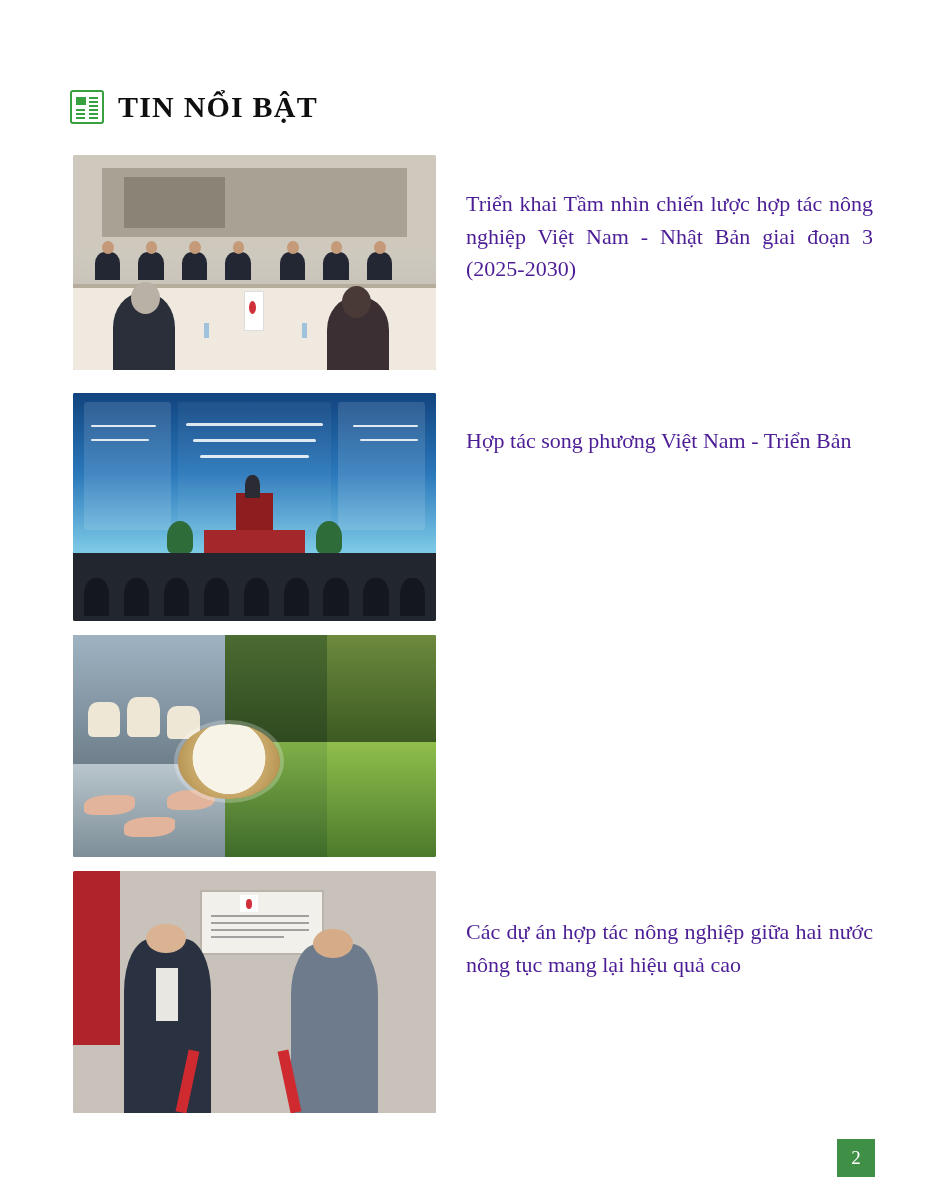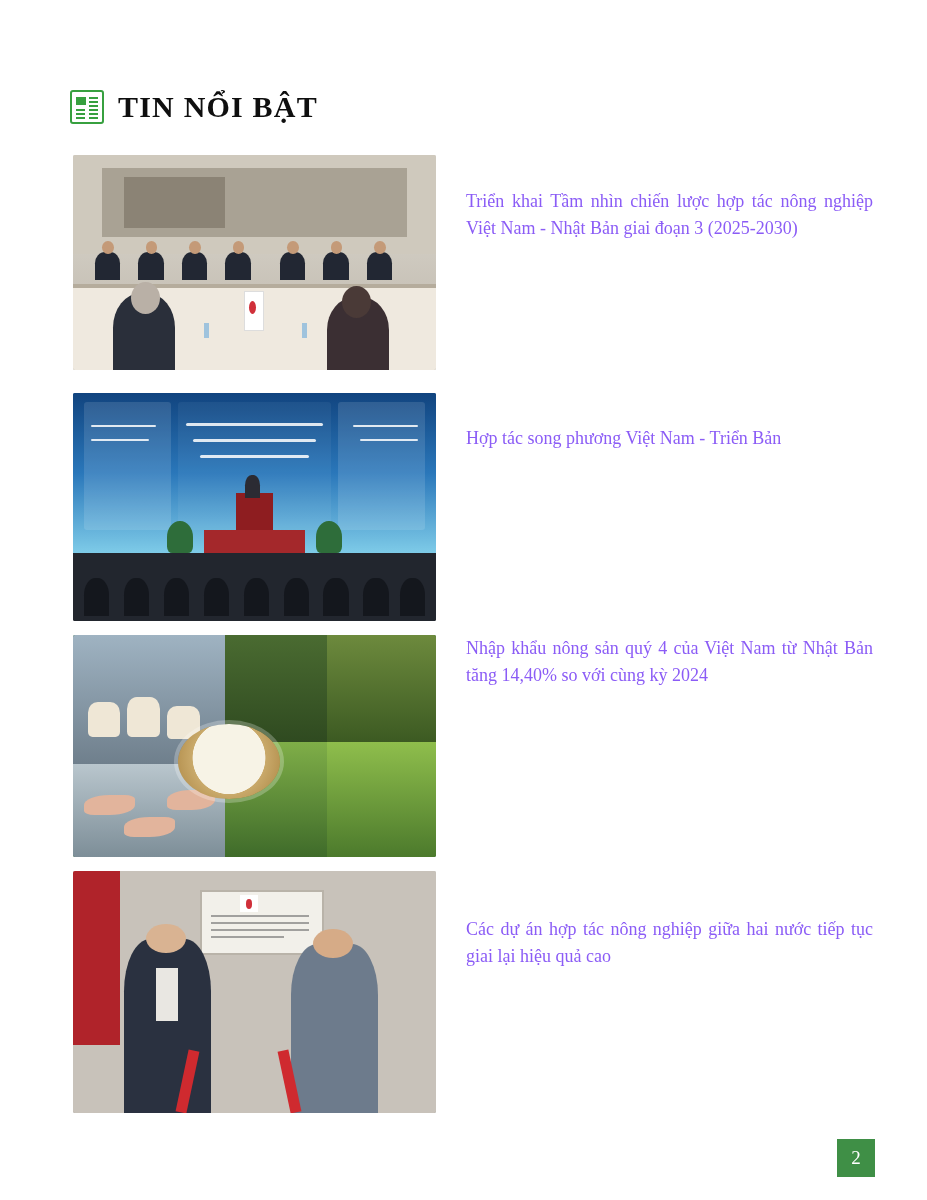--- a/index.html
+++ b/index.html
@@ -96,23 +96,23 @@
     width: 363px;
     border-radius: 2px;
     overflow: hidden;
     background: #dfe3e6;
   }
   .news-text {
     position: absolute;
     left: 393px;
     width: 407px;
     font-family: "Liberation Serif", serif;
-    font-size: 18px;
+    font-size: 22px;
     line-height: 1.48;
-    color: #8b5cf6;
+    color: #4c1d95;
     text-align: justify;
   }
   .news-text p {
     margin: 0 0 16px 0;
   }
   .news-text p:last-child { margin-bottom: 0; }
 
   
   #item-0 { top: 155px; }
   #item-0 .news-thumb { height: 215px; }
@@ -309,21 +309,20 @@
           <div class="sack" style="left:4%; top:30%; width:9%; height:16%;"></div>
           <div class="sack" style="left:15%; top:28%; width:9%; height:18%;"></div>
           <div class="sack" style="left:26%; top:32%; width:9%; height:15%;"></div>
           <div class="shrimp" style="left:3%; top:72%; width:14%; height:9%;"></div>
           <div class="shrimp" style="left:14%; top:82%; width:14%; height:9%;"></div>
           <div class="shrimp" style="left:26%; top:70%; width:13%; height:9%;"></div>
           <div class="rice"></div>
         </div>
       </div>
       <div class="news-text">
-        <p>Nhập khẩu nông sản quý 4 của Việt Nam từ Nhật Bản tăng 14,40% so với cùng kỳ 2024</p>
       </div>
     </div>
 
     <div class="news-item" id="item-3">
       <div class="news-thumb">
         <div class="photo p4">
           <div class="wall"></div>
           <div class="redcloth"></div>
           <div class="plaque"></div>
           <div class="plaqueflag"></div>
@@ -335,21 +334,21 @@
           <div class="manL"></div>
             <div class="manLh"></div>
             <div class="manLs"></div>
           <div class="manR"></div>
             <div class="manRh"></div>
           <div class="ribbon" style="left:30%;"></div>
           <div class="ribbon" style="left:58%; transform:rotate(-12deg);"></div>
         </div>
       </div>
       <div class="news-text">
-        <p>Các dự án hợp tác nông nghiệp giữa hai nước tiếp tục giai lại hiệu quả cao</p>
+        <p>Các dự án hợp tác nông nghiệp giữa hai nước nông tục mang lại hiệu quả cao</p>
       </div>
     </div>
 
   </div>
 
   <div class="page-number-box">
     <span class="page-number">2</span>
   </div>
 
 </div>

